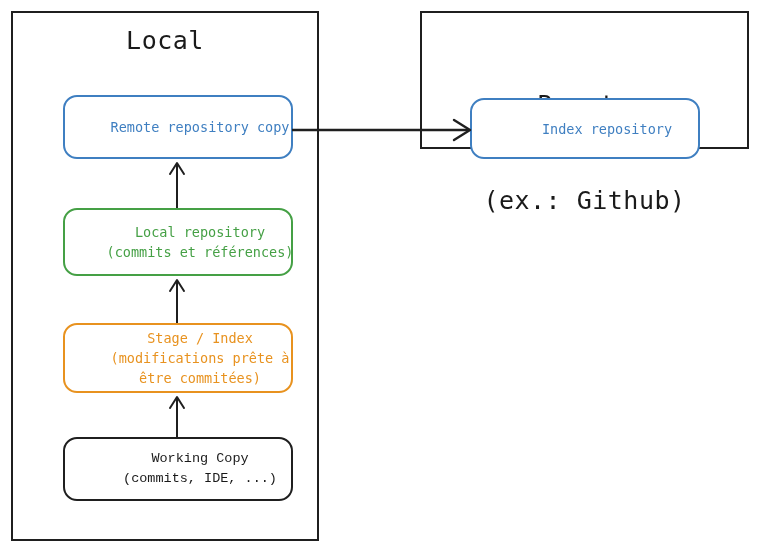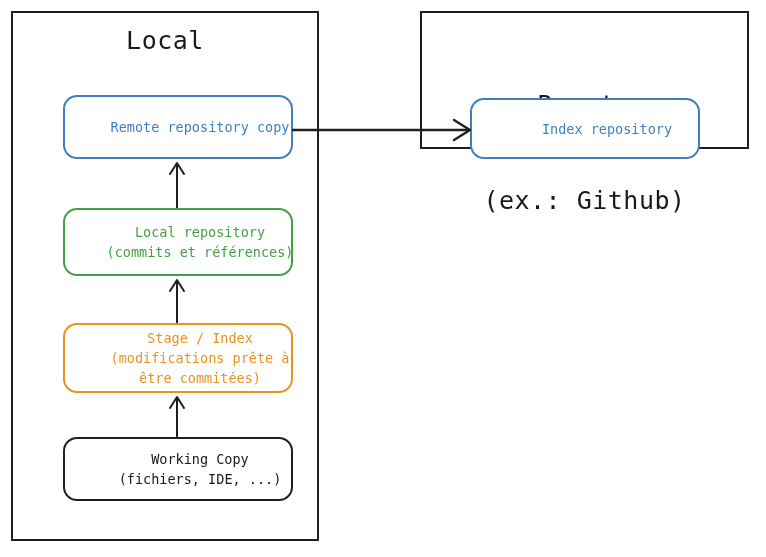--- a/index.html
+++ b/index.html
@@ -62,21 +62,21 @@
     text-align: center;
     font-size: 13.5px;
     line-height: 20px;
     white-space: pre;
   }
   .node .line { display: block; width: 100%; padding-left: 44px; }
 
   .node.blue   { border-color: #3f7fc1; color: #3f7fc1; }
   .node.green  { border-color: #45a045; color: #45a045; }
   .node.orange { border-color: #e8921f; color: #e8921f; }
-  .node.black  { border-color: #1f1f1f; color: #1a1a1a; }
+  .node.black  { border-color: #1f1f1f; color: #1a1a1a; font-family: Liberation Mono, monospace; }
 
   #node-remote-copy   { left: 63px;  top: 95px;  width: 230px; height: 64px; }
   #node-local-repo    { left: 63px;  top: 208px; width: 230px; height: 68px; }
   #node-stage-index   { left: 63px;  top: 323px; width: 230px; height: 70px; }
   #node-working-copy  { left: 63px;  top: 437px; width: 230px; height: 64px; }
   #node-remote-repo   { left: 470px; top: 98px;  width: 230px; height: 61px; }
 
   
   .arrow-svg {
     position: absolute;
@@ -119,21 +119,21 @@
     <span class="line">être commitées)</span>
   </div>
 
   <div class="node green" id="node-local-repo">
     <span class="line">Local repository</span>
     <span class="line">(commits et références)</span>
   </div>
 
   <div class="node black" id="node-working-copy">
     <span class="line">Working Copy</span>
-    <span class="line">(fichiers, IDE, ...)</span>
+    <span class="line">(commits, IDE, ...)</span>
   </div>
 
   <div class="panel" id="panel-remote">
     <div class="panel-title">
       <span style="display:block">Remote</span>
       <span style="display:block">(ex.: Github)</span>
     </div>
   </div>
 
   <div class="node blue" id="node-remote-repo">

